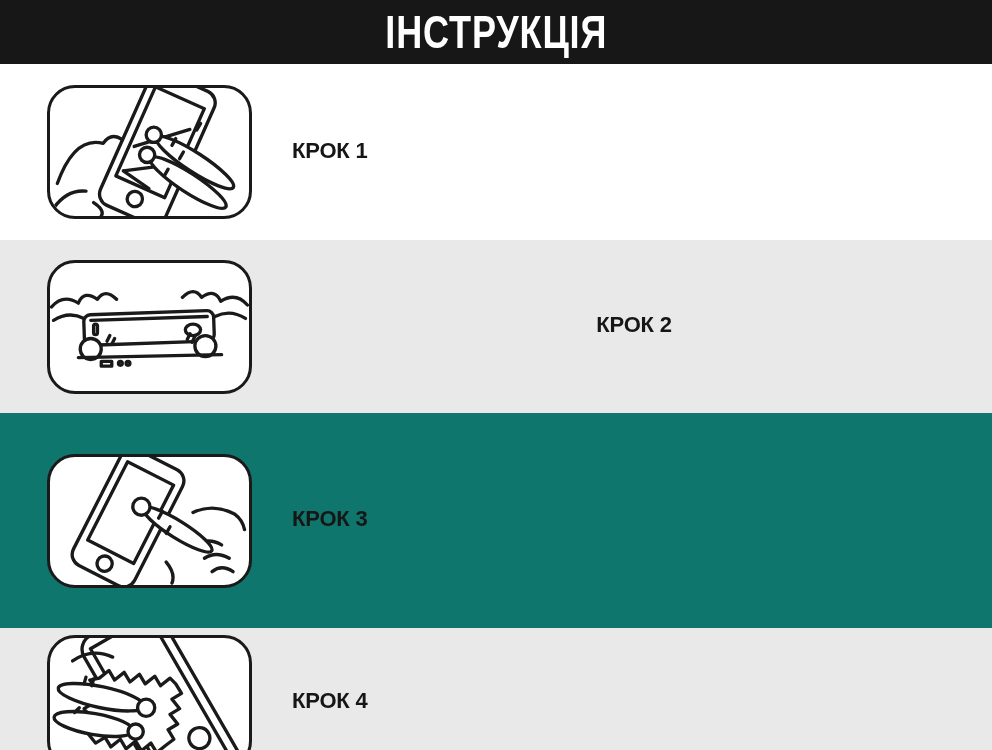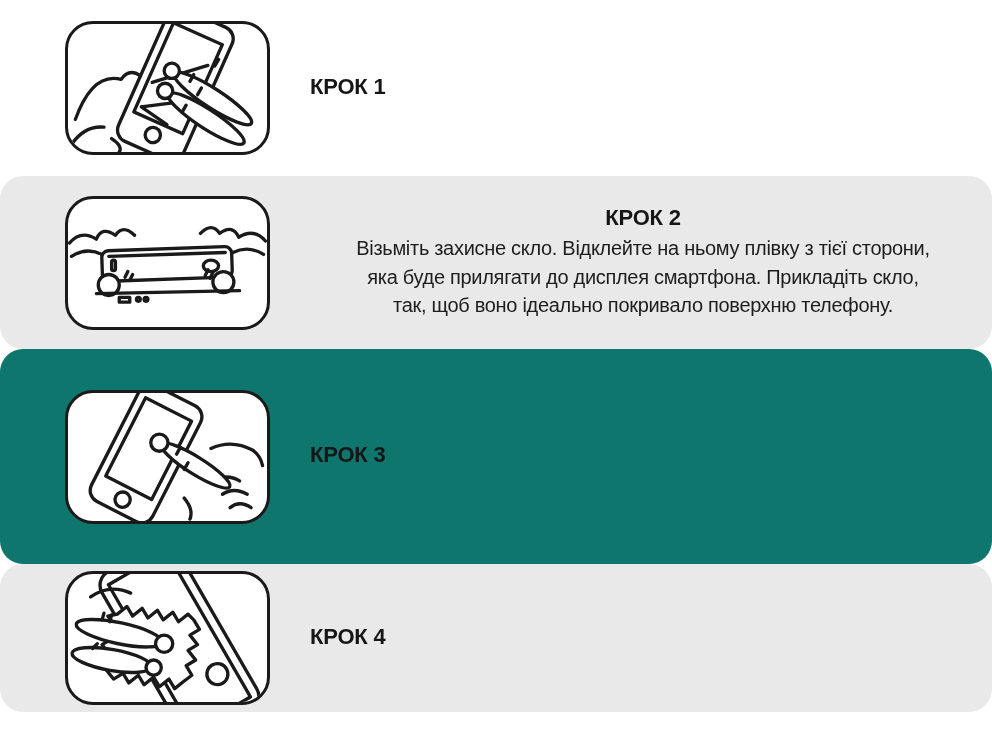--- a/index.html
+++ b/index.html
@@ -19,23 +19,22 @@
     flex-shrink:0;
   }
   .header-title {
     color:#ffffff; font-weight:700; font-size:44px; letter-spacing:1px;
     display:inline-block; transform:scale(0.82,1.06); white-space:nowrap;
   }
 
   
   .step {
     display:flex; align-items:center;
-    padding-left:65px; padding-right:16px;
+    padding-left:47px; padding-right:16px;
     flex-shrink:0;
-    border-radius:23px;
   }
   .step-1 { height:176px; background:#ffffff; }
   .step-2 { height:173px; background:#e9e9e9;text-align:center; }
   .step-3 { height:215px; background:#0f766e; }
   .step-4 { height:148px; background:#e9e9e9; }
 
   .illus-box {
     width:205px; height:134px; flex-shrink:0;
     background:#ffffff;
     border:3px solid #1a1a1a; border-radius:28px;
@@ -56,20 +55,23 @@
 
   .line-art { stroke:#1a1a1a; stroke-width:3.5; fill:none;
               stroke-linecap:round; stroke-linejoin:round; }
   .line-art .filled { fill:#ffffff; }
 </style>
 </head>
 <body>
 
 <div class="page">
 
+  <div class="header">
+    <span class="header-title">ІНСТРУКЦІЯ</span>
+  </div>
 
   <div class="step step-1">
     <div class="illus-box">
       <svg viewBox="0 0 205 134">
         <g class="line-art">
 
           <g transform="rotate(24 108 62)">
             <rect x="74" y="-14" width="74" height="152" rx="13"></rect>
             <rect x="83" y="4" width="56" height="102"></rect>
             <circle cx="111" cy="120" r="8"></circle>
@@ -117,23 +119,20 @@
           <rect x="52" y="103" width="11" height="5"></rect>
           <circle cx="72" cy="105" r="2"></circle>
           <circle cx="80" cy="105" r="2"></circle>
 
           <path d="M58,82 l3,-6 M63,85 l3,-6 M142,80 l3,-6 M147,83 l3,-6"></path>
         </g>
       </svg>
     </div>
     <div class="step-content">
       <div class="step-title">КРОК 2</div>
-      <div class="step-text">Візьміть захисне скло. Відклейте на ньому плівку з тієї сторони,
-яка буде прилягати до дисплея смартфона. Прикладіть скло,
-так, щоб воно ідеально покривало поверхню телефону.</div>
     </div>
   </div>
 
   <div class="step step-3">
     <div class="illus-box">
       <svg viewBox="0 0 205 134">
         <g class="line-art">
 
           <g transform="rotate(27 80 68)">
             <rect x="42" y="-4" width="72" height="136" rx="13"></rect>

